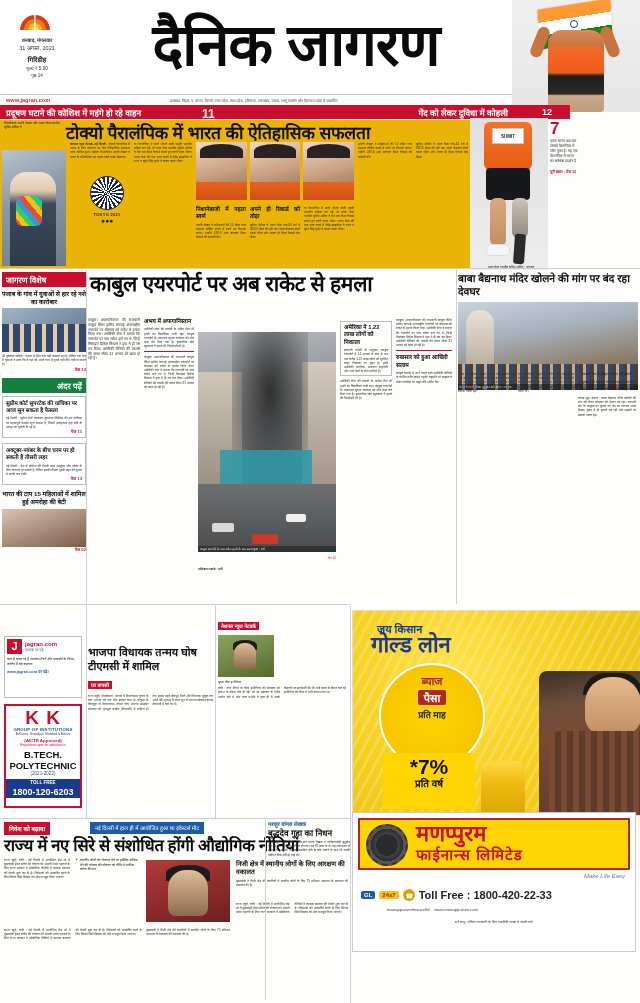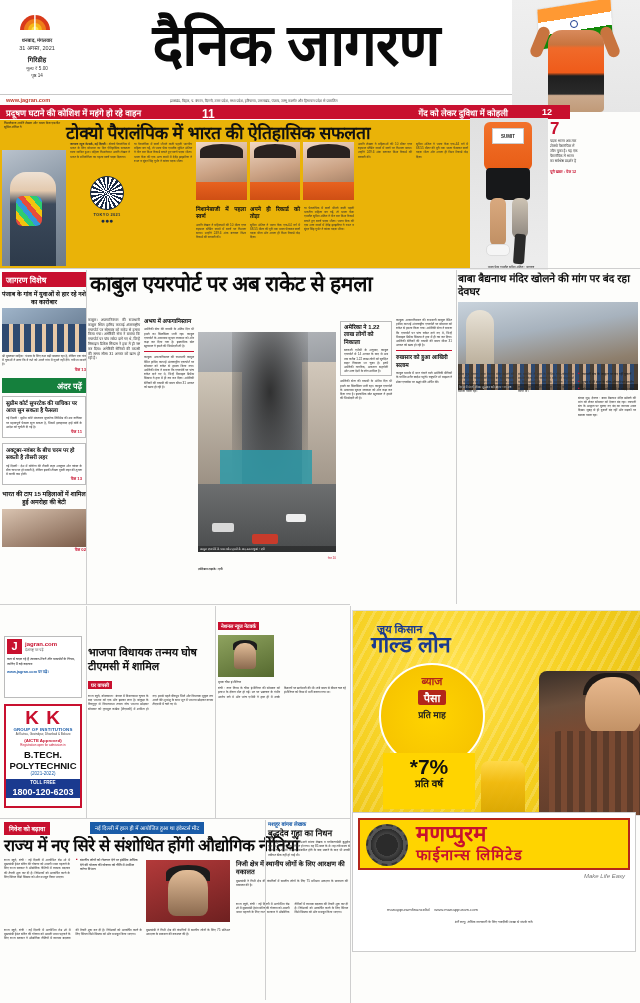--- a/index.html
+++ b/index.html
@@ -619,20 +619,26 @@
     <div class="micro" style="margin-top:2px">राज्य ब्यूरो, कोलकाता : जाने-माने बांग्ला लेखक व पर्यावरणप्रेमी बुद्धदेव गुहा का रविवार देर रात निधन हो गया। वह 85 साल के थे। वह लंबे समय से बीमार चल रहे थे। कोरोना संक्रमित होने के बाद उबरने के बाद भी उनकी तबीयत ठीक नहीं हो पाई थी।</div>
   </div>
 
   <div id="manappuram">
     <div class="bar">
       <div class="gear"></div>
       <div class="name">मणप्पुरम</div>
       <div class="sub">फाईनान्स लिमिटेड</div>
     </div>
     <div class="tag">Make Life Easy</div>
+    <div class="tollrow">
+      <span class="chip">GL</span>
+      <span class="chip y">24x7</span>
+      <span class="chip g">☎</span>
+      <span class="toll">Toll Free : 1800-420-22-33</span>
+    </div>
     <div class="social">
       <span>manappuramfinanceltd</span>
       &nbsp;&nbsp;
       <span>www.manappuram.com</span>
     </div>
     <div class="disc">शर्तें लागू। अधिक जानकारी के लिए नजदीकी शाखा से संपर्क करें।</div>
   </div>
 
   <div class="sep-v" style="left:86px; top:270px; height:334px;"></div>
   <div class="sep-v" style="left:456px; top:270px; height:334px;"></div>

